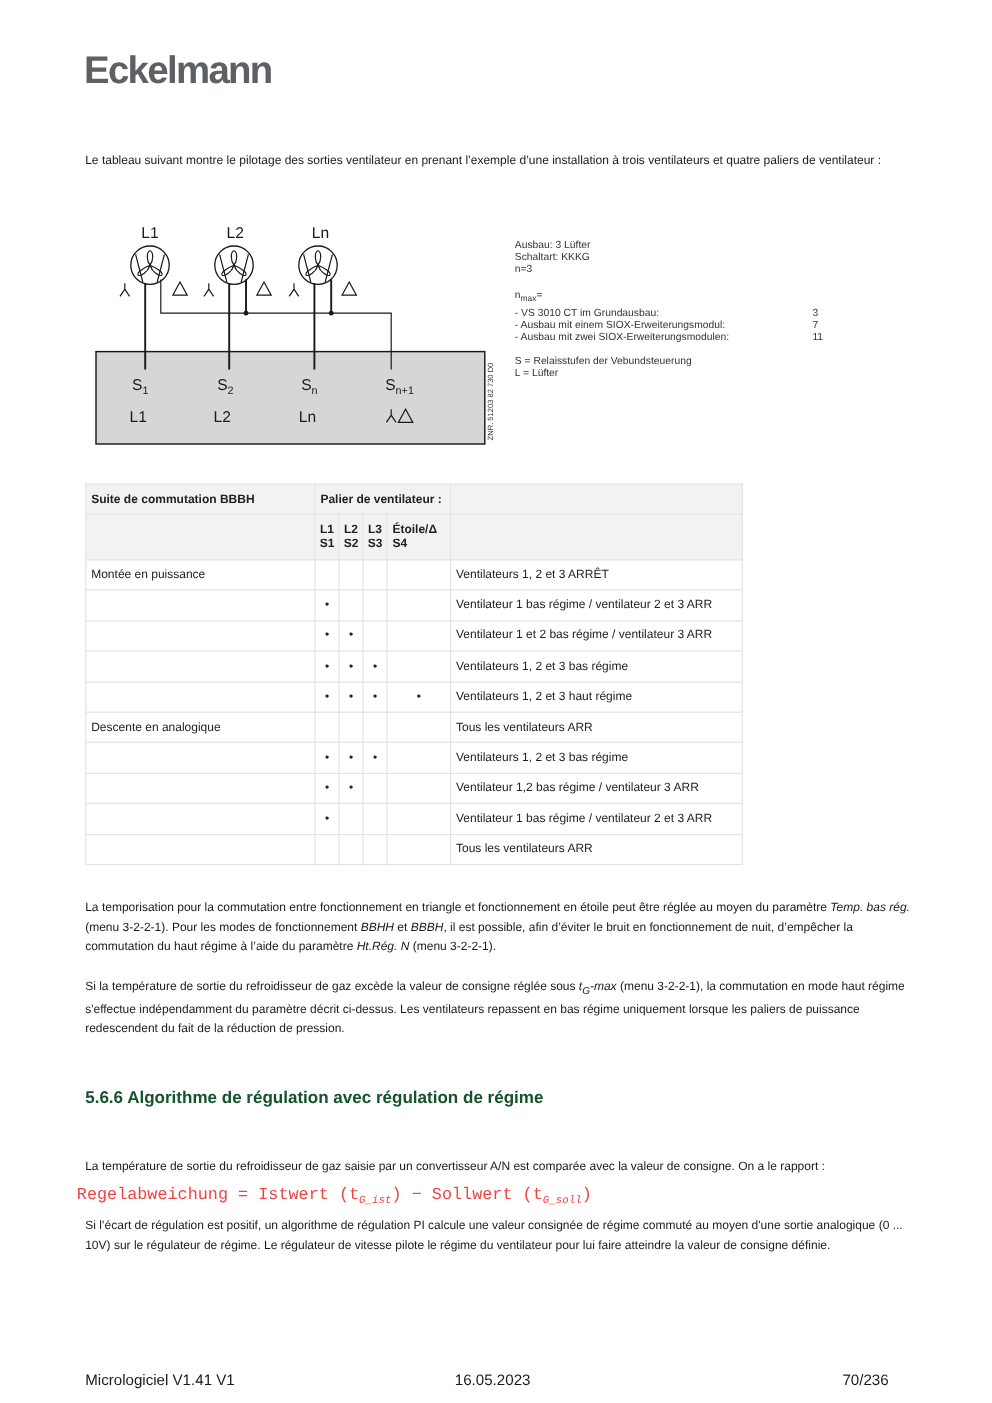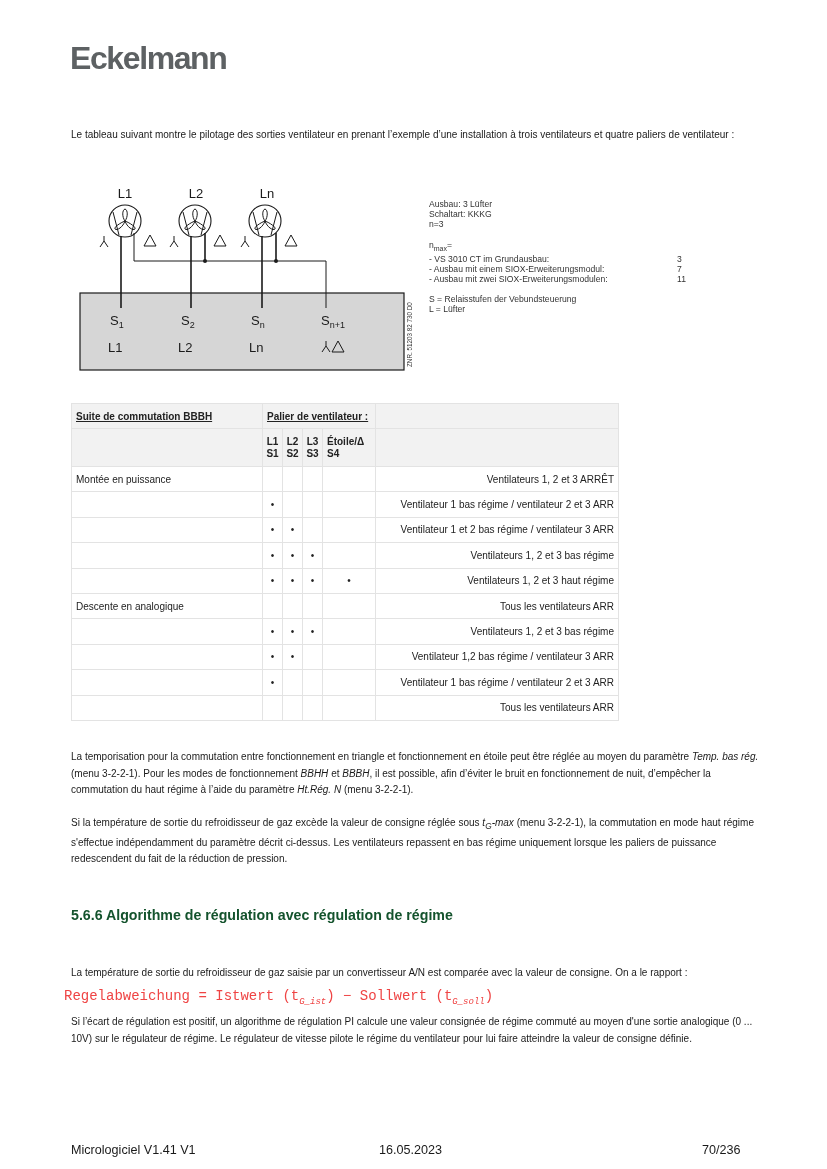--- a/index.html
+++ b/index.html
@@ -11,26 +11,26 @@
   .intro { top:127px; }
   .diagram { position:absolute; left:78px; top:183px; width:340px; height:190px; }
   .legend { position:absolute; left:429px; top:184px; font-size:8.6px; line-height:10.2px; color:#333; width:280px;margin-top:15px; }
   .legend .row { display:flex; }
   .legend .row .lbl { width:248px; }
   .legend .gap { height:10px; }
   .legend sub { font-size:7px; }
   table.seq { position:absolute; left:71px; top:403px; border-collapse:collapse; font-size:10px; color:#222; }
   table.seq td { border:1px solid #e3e3e3; padding:0 4px; height:24.4px; vertical-align:middle; }
   table.seq tr.h td { background:#f2f2f2; font-weight:700; }
-  table.seq tr.h1 td { height:24px;text-decoration:underline; }
+  table.seq tr.h1 td { height:24px; }
   table.seq tr.h2 td { height:37px; line-height:12px; }
   table.seq td.c0 { width:182px; }
   table.seq td.cs { width:13px; text-align:center; padding:0 3px; }
   table.seq td.c4 { width:44px; }
-  table.seq td.c5 { width:234px;text-align:right; }
+  table.seq td.c5 { width:234px; }
   table.seq td.dot { text-align:center; font-size:10px; }
   .p2 { top:749px; }
   .p3 { top:815px; }
   .heading { position:absolute; left:71px; top:907px; font-size:14.2px; font-weight:700; color:#14532d; }
   .p4 { top:938px;margin-top:27px; }
   .formula { position:absolute; left:64px; top:988px; font-family:Liberation Mono, monospace; font-size:14px; color:#ef4444; }
   .formula sub { font-size:9px; font-style:italic; }
   .p5 { top:1014px; }
   .footer { position:absolute; top:1122px; font-size:12.6px; color:#1a1a1a;margin-top:21px; }
   .f-left { left:71px; } .f-mid { left:379px; } .f-right { left:702px; }

